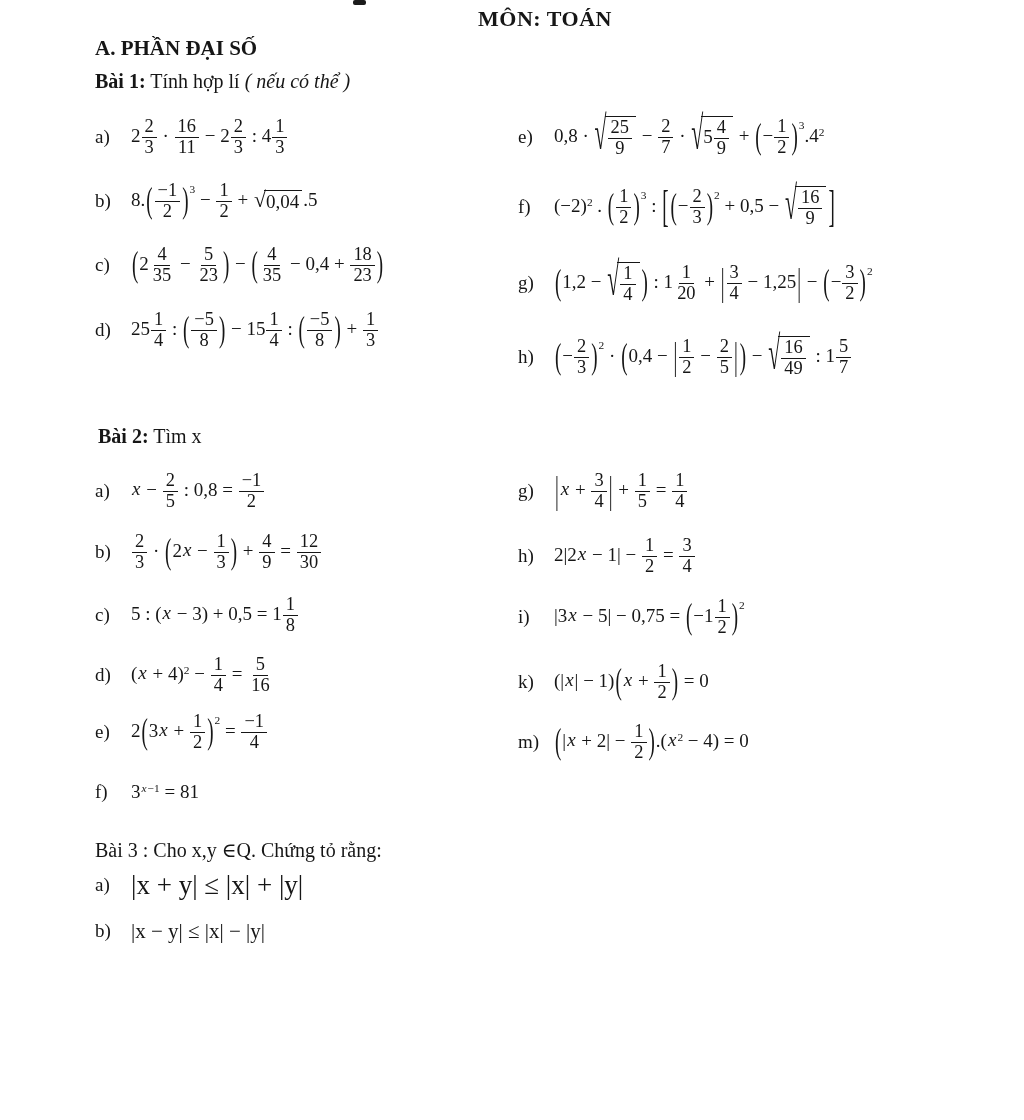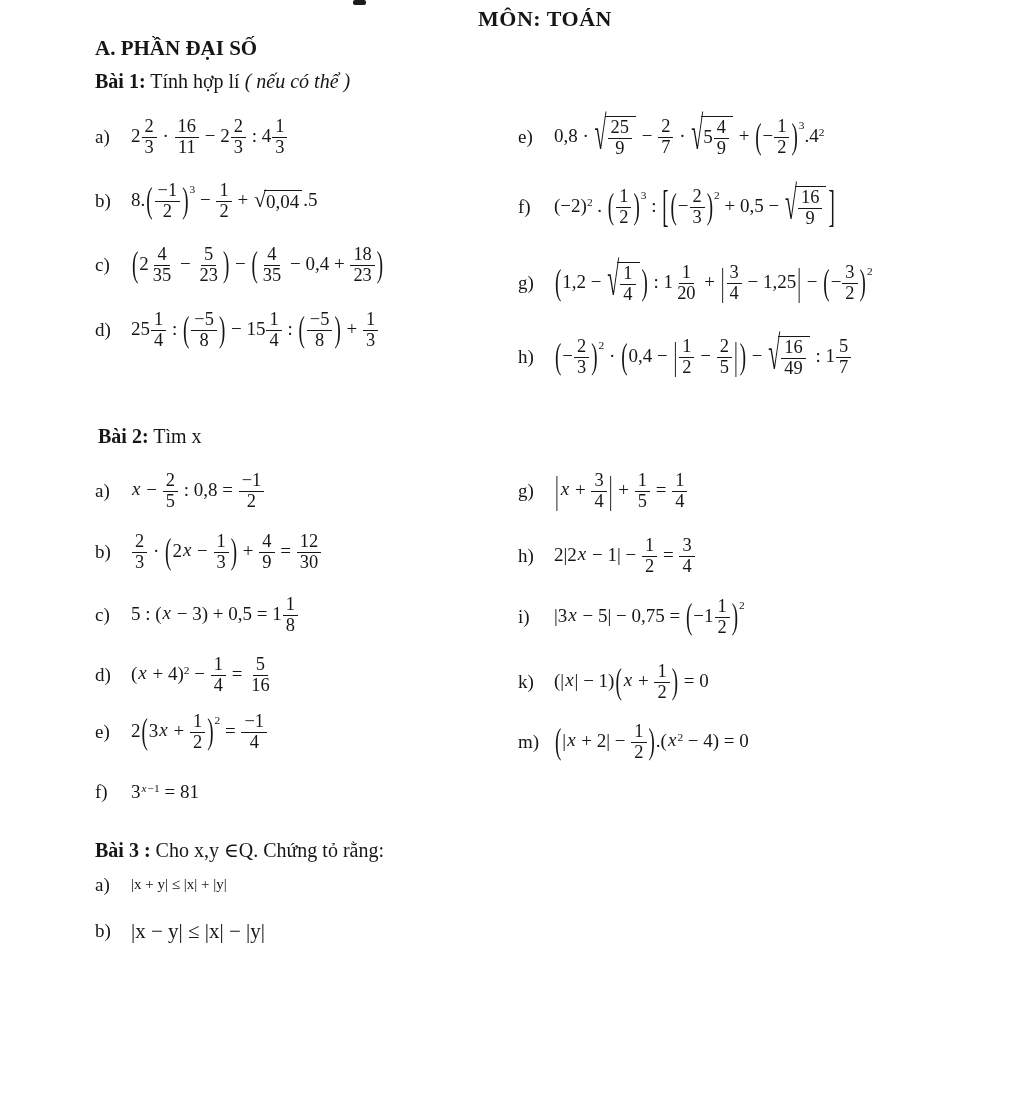--- a/index.html
+++ b/index.html
@@ -11,21 +11,21 @@
     position:absolute;top:6px;left:0;width:1024px;text-align:center;
     font-size:22px;font-weight:bold;letter-spacing:0.5px;margin-left:33px;
   }
   .ink-mark{position:absolute;background:#1b1b1b;border-radius:2px;}
   .section-head{position:absolute;font-size:21px;font-weight:bold;}
   .ex-head{position:absolute;font-size:20px;}
   .ex-head .ex-label{font-weight:bold;}
   .ex-head .ex-label.nou{text-decoration:none;}
   .ex-head .ex-text{font-weight:normal;}
   .ex-head .ex-note{font-style:italic;}
-  .ex-head.b3 .ex-label{font-weight:bold;}
+  .ex-head.b3 .ex-label{font-weight:normal;}
   .item{position:absolute;display:flex;align-items:center;gap:12px;height:58px;}
   .lbl{font-size:19px;min-width:24px;}
   .math{font-size:19px;white-space:nowrap;line-height:1.05;}
   
   .math .fr{display:inline-flex;flex-direction:column;align-items:center;vertical-align:middle;
     line-height:1.08;margin:0 1px;font-size:0.97em;}
   .math .fr .nu{border-bottom:1.3px solid #161616;padding:0 3px;}
   .math .fr .de{padding:0 3px;}
   
   .math .sq{display:inline-flex;align-items:stretch;vertical-align:middle;margin:0 1px;}
@@ -306,20 +306,20 @@
           <span class="de">2</span>
         </span><span class="p2">)</span>.(<i>x</i><sup>2</sup> − 4) = 0</span>
   </div>
 
   <div class="ex-head b3" style="left:95px;top:838px">
     <span class="ex-label nou">Bài 3 :</span><span class="ex-text"> Cho x,y ∈Q. Chứng tỏ rằng:</span>
   </div>
 
   <div class="item" style="left:95px;top:862px;height:46px">
     <span class="lbl">a)</span>
-    <span class="math" style="font-size:15px">|x + y| ≤ |x| + |y|</span>
+    <span class="math" style="font-size:27px">|x + y| ≤ |x| + |y|</span>
   </div>
   <div class="item" style="left:95px;top:908px;height:46px">
     <span class="lbl">b)</span>
     <span class="math" style="font-size:21px">|x − y| ≤ |x| − |y|</span>
   </div>
 
 </div>
 
 </body></html>

